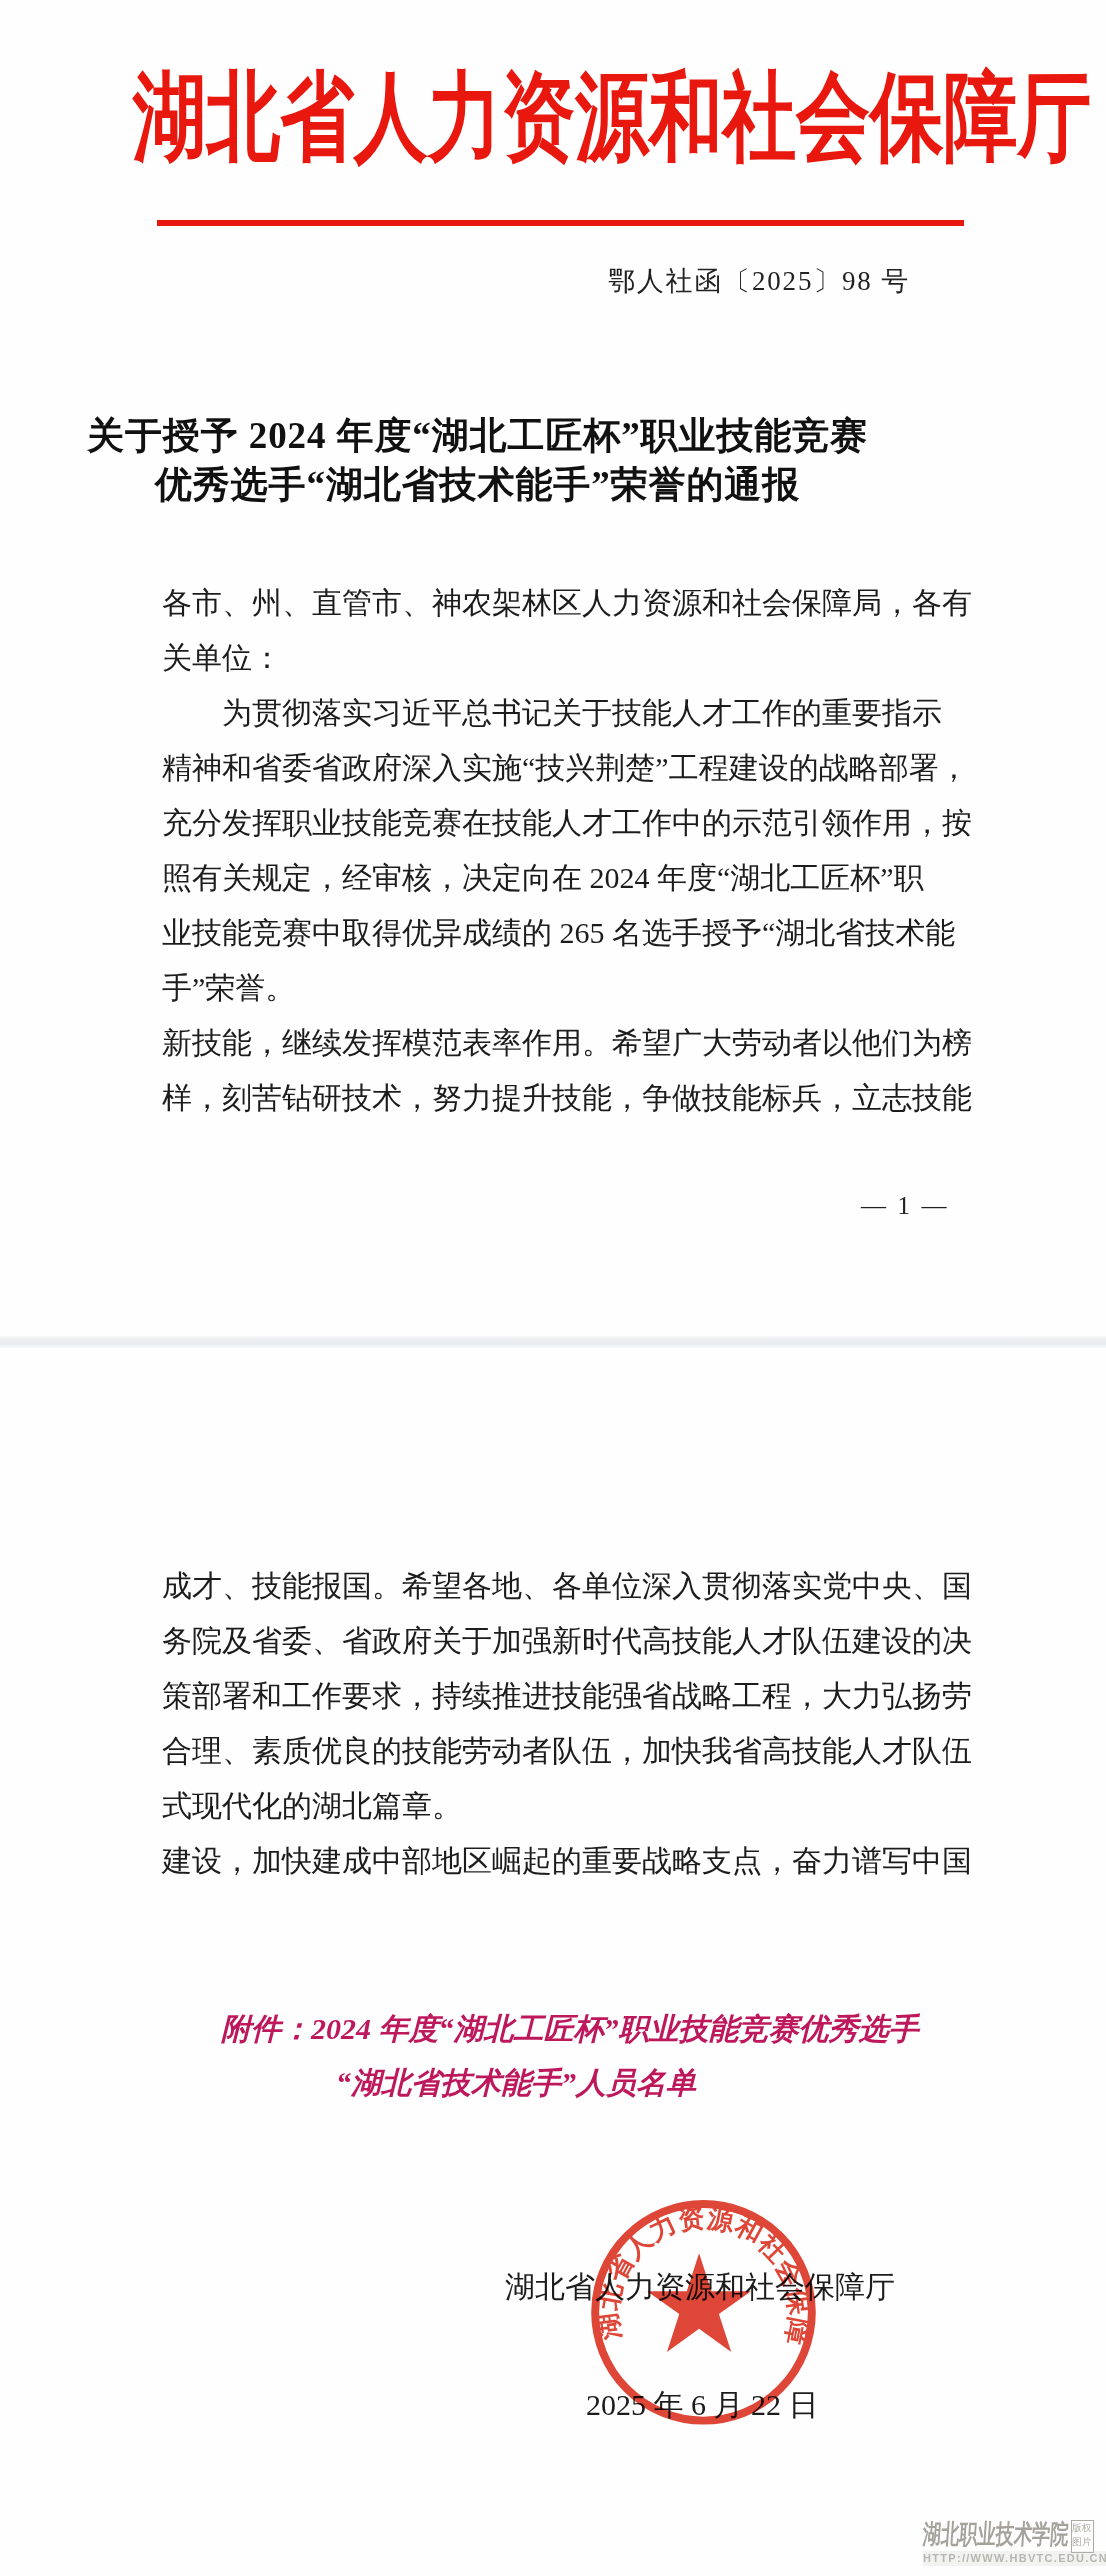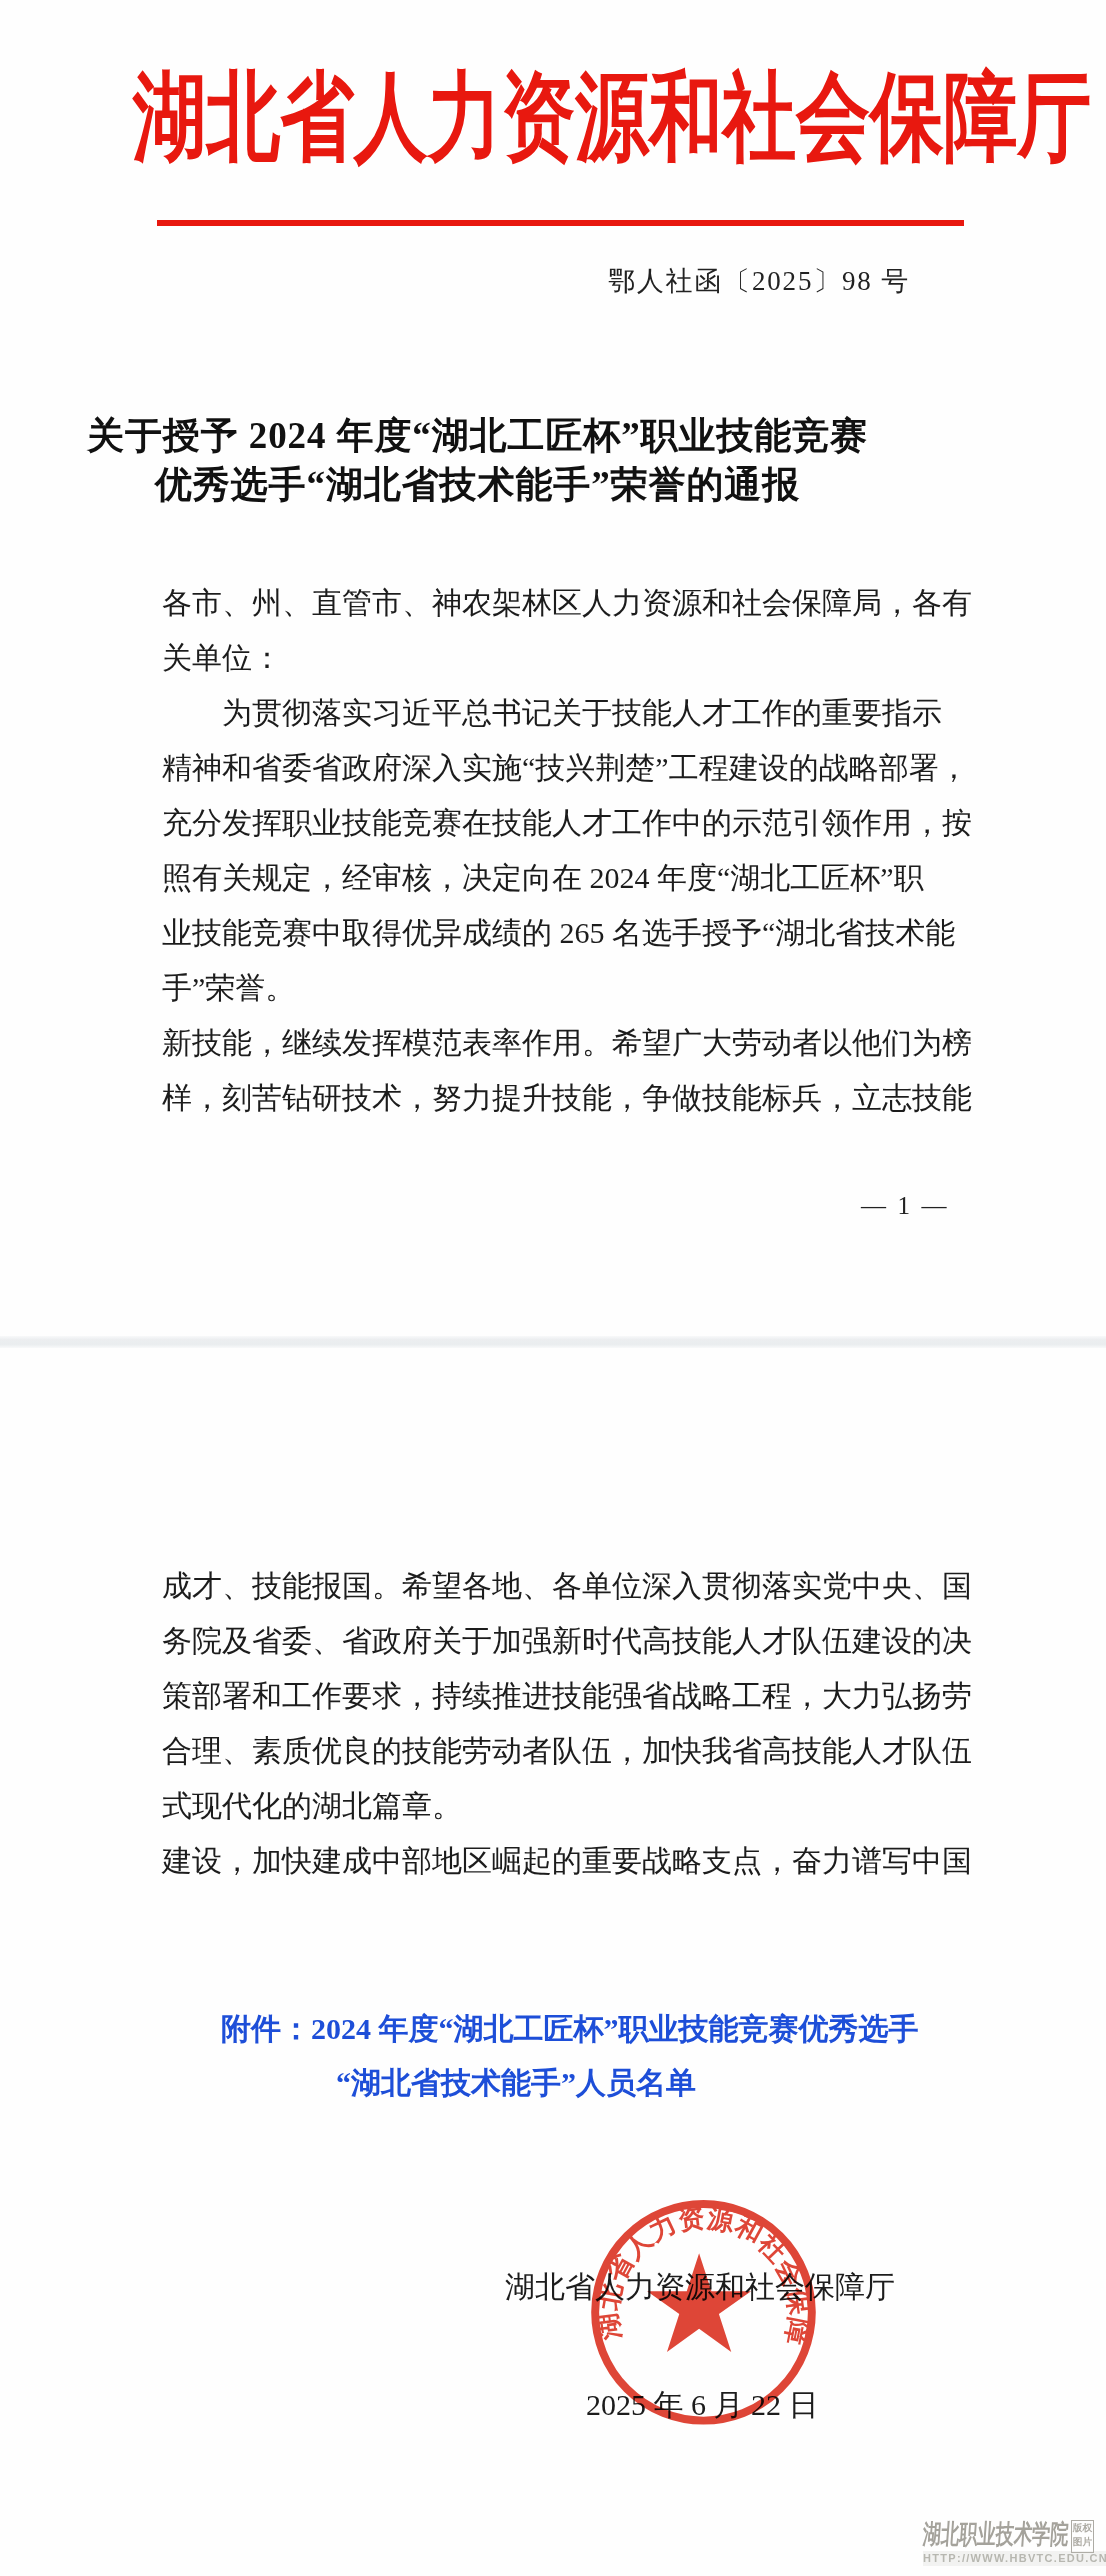--- a/index.html
+++ b/index.html
@@ -29,39 +29,39 @@
   .body-p2{top:1558px;}
   .doc-line{height:55px;line-height:55px;font-size:30px;white-space:nowrap;color:#1c1c1c;}
   .doc-line.indent{padding-left:60px;}
   .page-num{position:absolute;top:1191px;right:158px;height:30px;line-height:30px;
     font-size:25px;letter-spacing:2.6px;color:#222;}
   
   .page-separator{position:absolute;left:0;top:1336px;width:1107px;height:12.3px;
     background:linear-gradient(#f8f9fa 0%,#eceef0 30%,#eaedef 70%,#f8f9fa 100%);}
   
   .attach-line{position:absolute;height:55px;line-height:55px;font-size:30px;
-    font-weight:bold;white-space:nowrap;color:#1d4ed8;}
+    font-weight:bold;white-space:nowrap;color:#be185d;font-style:italic;}
   .attach-l1{left:221px;top:2001px;}
   .attach-l2{left:336px;top:2055px;text-align:center;}
   
   .signature-org{position:absolute;left:505px;top:2259px;height:55px;line-height:55px;
     font-size:30px;white-space:nowrap;color:#1c1c1c;}
   .signature-date{position:absolute;left:586px;top:2377px;height:55px;line-height:55px;
     font-size:30px;white-space:nowrap;color:#1c1c1c;}
   
   .seal{position:absolute;left:580px;top:2189px;width:247px;height:251px;
     mix-blend-mode:multiply;opacity:.92;}
   
   .watermark{position:absolute;left:916px;top:2518px;width:185px;height:51px;}
   .wm-callig{position:absolute;left:7px;top:0;width:150px;height:32px;line-height:32px;
     font-size:26.4px;font-weight:bold;color:#95928a;transform:scaleX(0.69) skewX(-6deg);
     transform-origin:left center;white-space:nowrap;opacity:.85;}
   .wm-seal{position:absolute;left:155px;top:1.8px;width:23px;height:33px;
     border:1.8px solid #9a978e;box-sizing:border-box;color:#9a978e;
-    font-size:9.7px;line-height:14px;text-align:center;font-weight:bold;opacity:.8;}
+    font-size:9.7px;line-height:14px;font-weight:normal;opacity:.8;}
   .wm-url{position:absolute;left:7px;top:33px;width:200px;height:15px;line-height:15px;
     font-size:11px;letter-spacing:1.3px;color:#b7b7b0;
     font-family:"Liberation Sans","DejaVu Sans",sans-serif;font-weight:bold;
     background:rgba(190,190,182,0.18);white-space:nowrap;}
 </style>
 </head>
 <body>
 
 <div class="canvas">
 

